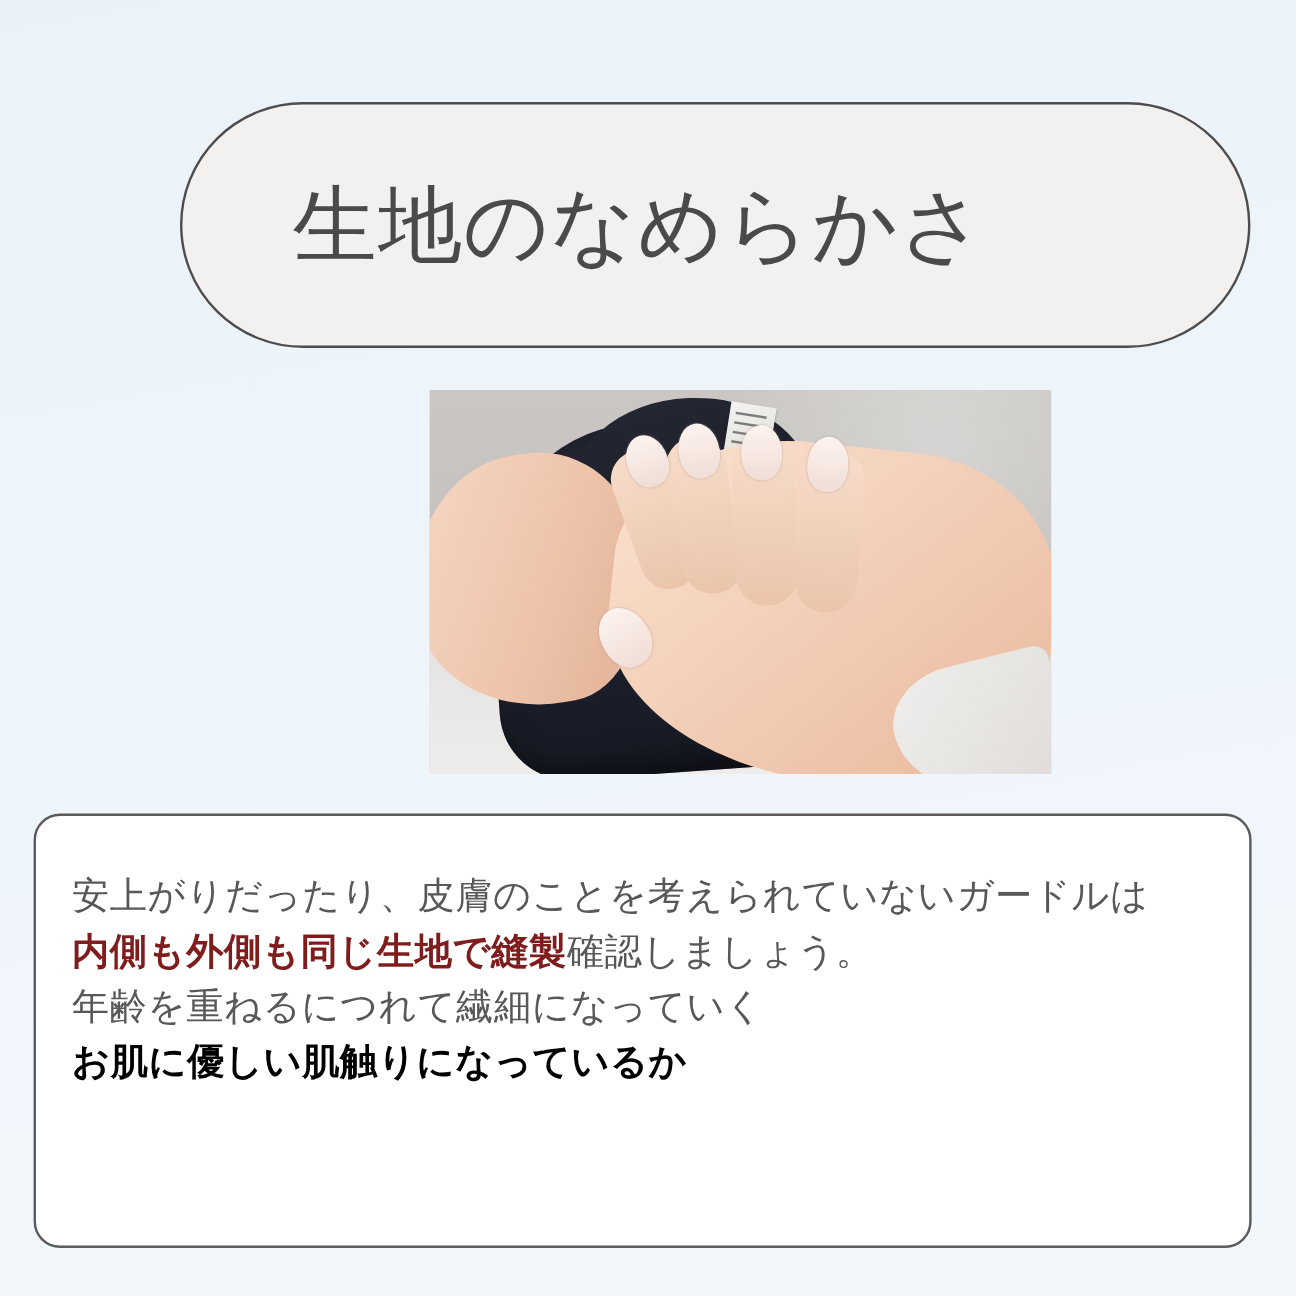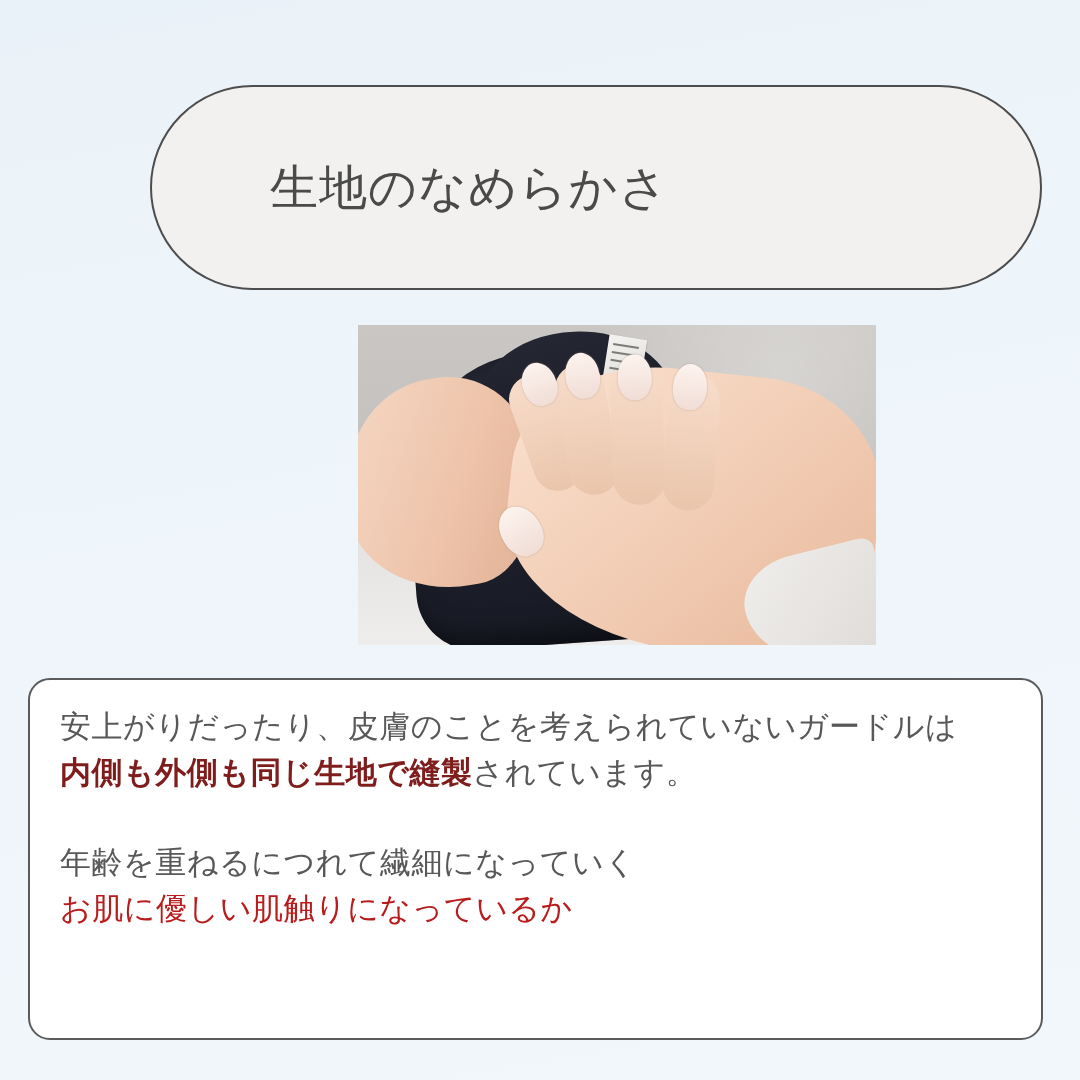--- a/index.html
+++ b/index.html
@@ -31,22 +31,22 @@
     width: 892px;
     height: 205px;
     box-sizing: border-box;
     background: #f2f1ef;
     border: 2px solid #4d4d4d;
     border-radius: 103px;
     display: flex;
     align-items: center;
   }
   .title-text {
-    margin-left: 118px;
-    font-size: 48px;
+    margin-left: 92px;
+    font-size: 70px;
     line-height: 1;
     letter-spacing: 1px;
     color: #4a4a4a;
     font-weight: 400;
     white-space: nowrap;
   }
 
   .point-badge {
     position: absolute;
     left: 32px;
@@ -181,31 +181,31 @@
   .body-card {
     position: absolute;
     left: 28px;
     top: 678px;
     width: 1015px;
     height: 362px;
     box-sizing: border-box;
     background: #ffffff;
     border: 2px solid #5b5b5b;
     border-radius: 22px;
-    padding: 24px 40px 0 30px;
+    padding: 44px 40px 0 30px;
   }
   .para {
     color: #585858;
     font-size: 31px;
     line-height: 1.48;
     letter-spacing: 0.5px;
   }
-  .para.second { margin-top: 44px; }
+  .para.second { }
   .b { font-weight: 700; color: #7f1d1d; }
-  .red { color: #b91c1c; font-weight: 400; }
+  .red { color: #000000; font-weight: 700; }
   .line { display: block; white-space: nowrap; }
 </style>
 </head>
 <body>
 
 <div id="page">
 
   <div class="header">
 
     <div class="title-pill">
@@ -247,21 +247,21 @@
 
       <div class="sleeve"></div>
     </div>
   </div>
 
   <div class="body-card">
 
     <div class="para">
       <span class="line">安上がりだったり、皮膚のことを考えられていないガードルは</span>
       <span class="line">
-        <span class="b">内側も外側も同じ生地で縫製</span><span>されています。</span>
+        <span class="b">内側も外側も同じ生地で縫製</span><span>確認しましょう。</span>
       </span>
     </div>
 
     <div class="para second">
       <span class="line">年齢を重ねるにつれて繊細になっていく</span>
       <span class="line red">お肌に優しい肌触りになっているか</span>
     </div>
 
   </div>
 

